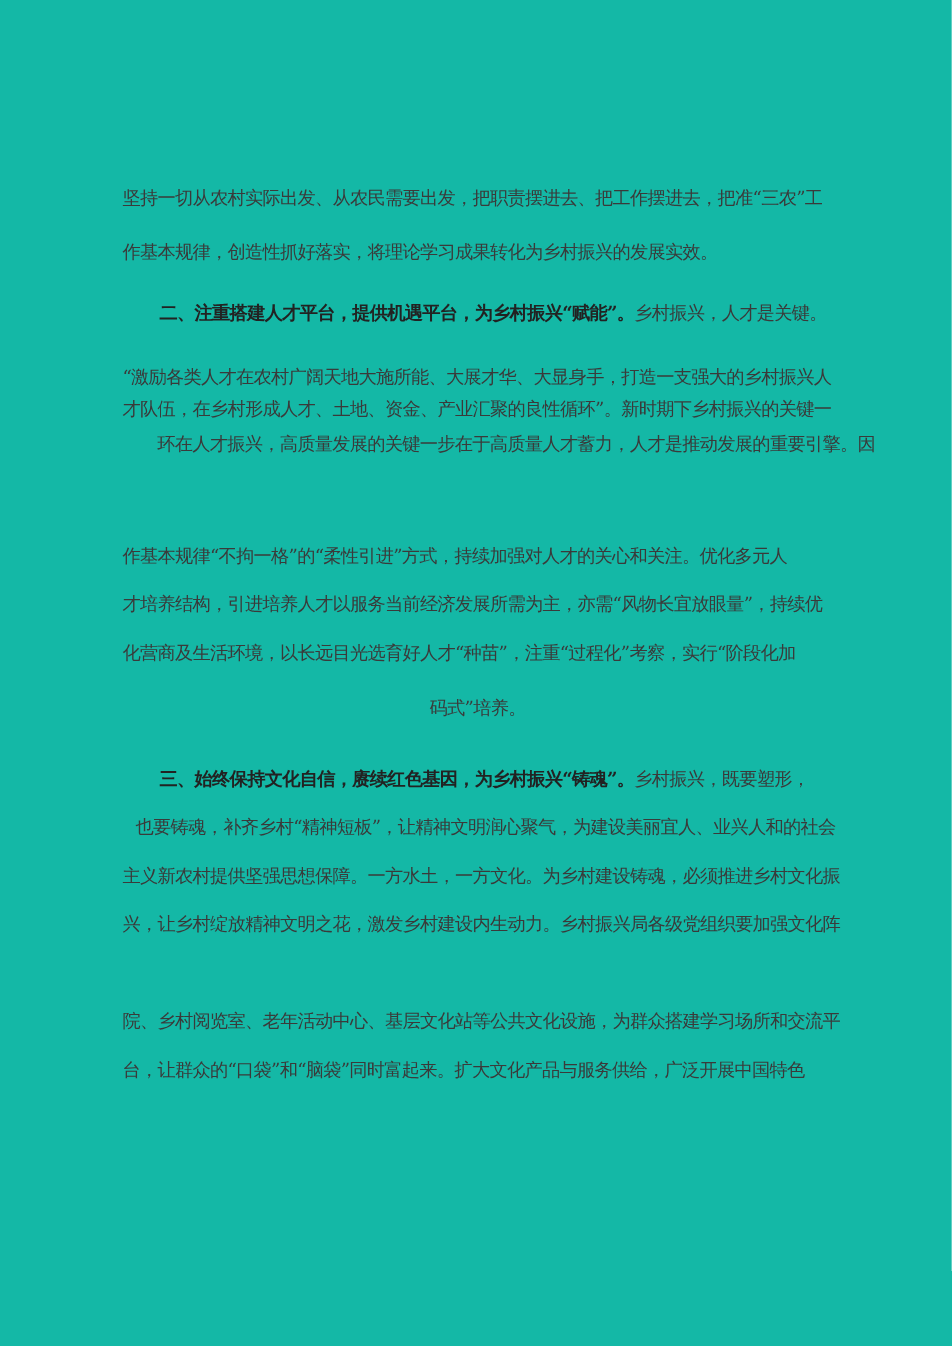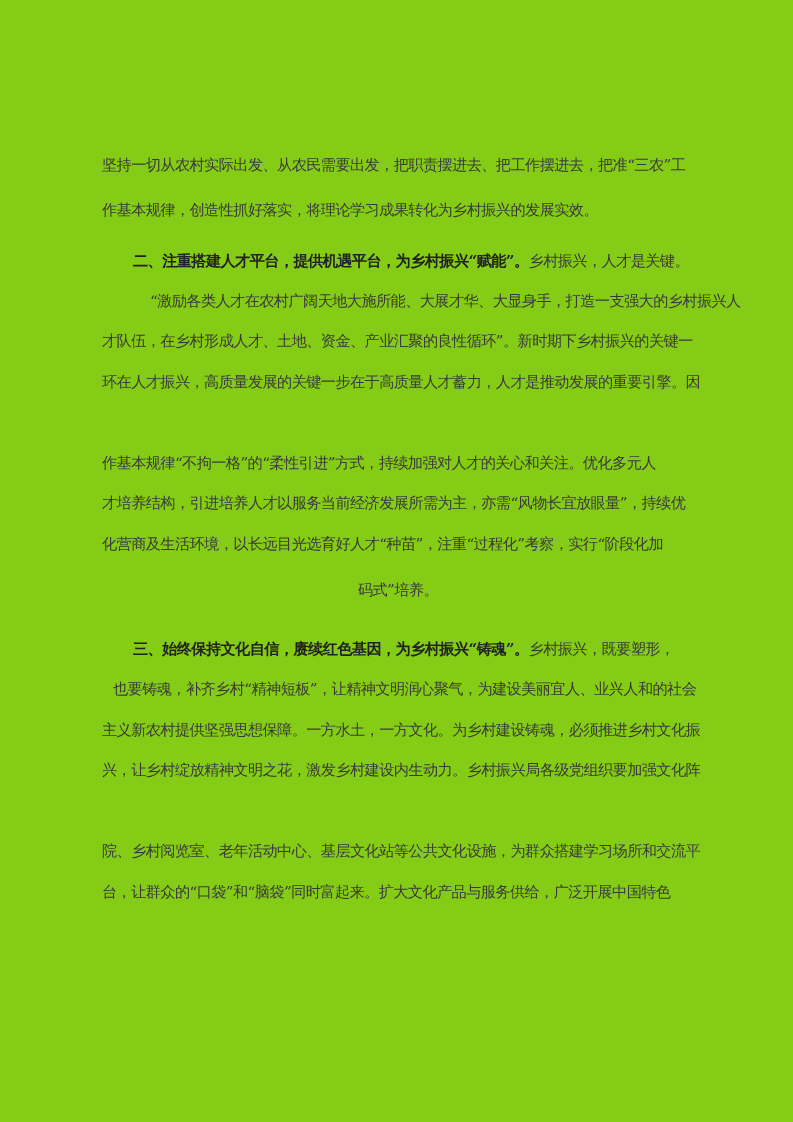--- a/index.html
+++ b/index.html
@@ -13,21 +13,21 @@
     position: relative;
     overflow: hidden;
     font-family: "DejaVu Serif", "Liberation Serif", serif;
     color: #333333;
   }
   .page {
     position: absolute;
     left: 0; top: 0;
     width: 793px;
     height: 1122px;
-    background: #84cc16;
+    background: #14b8a6;
   }
   .line {
     position: absolute;
     left: 102px;
     width: 592px;
     font-size: 15.2px;
     line-height: 20px;
     white-space: nowrap;
     letter-spacing: -0.6px;
     color: #3a3a3a;
@@ -37,23 +37,23 @@
 </style>
 </head>
 <body>
 
 <div class="page">
 
   <div class="line" style="top:155px;">坚持一切从农村实际出发、从农民需要出发，把职责摆进去、把工作摆进去，把准“三农”工</div>
   <div class="line" style="top:200px;">作基本规律，创造性抓好落实，将理论学习成果转化为乡村振兴的发展实效。</div>
 
   <div class="line indent" style="top:251px;"><span class="bold">二、注重搭建人才平台，提供机遇平台，为乡村振兴“赋能”。</span><span>乡村振兴，人才是关键。</span></div>
-  <div class="line" style="top:291px;margin-left:48px;">“激励各类人才在农村广阔天地大施所能、大展才华、大显身手，打造一支强大的乡村振兴人</div>
+  <div class="line" style="top:304px;">“激励各类人才在农村广阔天地大施所能、大展才华、大显身手，打造一支强大的乡村振兴人</div>
   <div class="line" style="top:331px;">才队伍，在乡村形成人才、土地、资金、产业汇聚的良性循环”。新时期下乡村振兴的关键一</div>
-  <div class="line" style="top:372px;">环在人才振兴，高质量发展的关键一步在于高质量人才蓄力，人才是推动发展的重要引擎。因</div>
+  <div class="line" style="top:360px;margin-left:29px;">环在人才振兴，高质量发展的关键一步在于高质量人才蓄力，人才是推动发展的重要引擎。因</div>
   <div class="line" style="top:453px;">作基本规律“不拘一格”的“柔性引进”方式，持续加强对人才的关心和关注。优化多元人</div>
   <div class="line" style="top:493px;">才培养结构，引进培养人才以服务当前经济发展所需为主，亦需“风物长宜放眼量”，持续优</div>
   <div class="line" style="top:534px;">化营商及生活环境，以长远目光选育好人才“种苗”，注重“过程化”考察，实行“阶段化加</div>
   <div class="line" style="top:580px;text-align:center;">码式”培养。</div>
 
   <div class="line indent" style="top:639px;"><span class="bold">三、始终保持文化自信，赓续红色基因，为乡村振兴“铸魂”。</span><span>乡村振兴，既要塑形，</span></div>
   <div class="line" style="top:679px;margin-left:11px;">也要铸魂，补齐乡村“精神短板”，让精神文明润心聚气，为建设美丽宜人、业兴人和的社会</div>
   <div class="line" style="top:720px;">主义新农村提供坚强思想保障。一方水土，一方文化。为乡村建设铸魂，必须推进乡村文化振</div>
   <div class="line" style="top:760px;">兴，让乡村绽放精神文明之花，激发乡村建设内生动力。乡村振兴局各级党组织要加强文化阵</div>
   <div class="line" style="top:841px;">院、乡村阅览室、老年活动中心、基层文化站等公共文化设施，为群众搭建学习场所和交流平</div>

